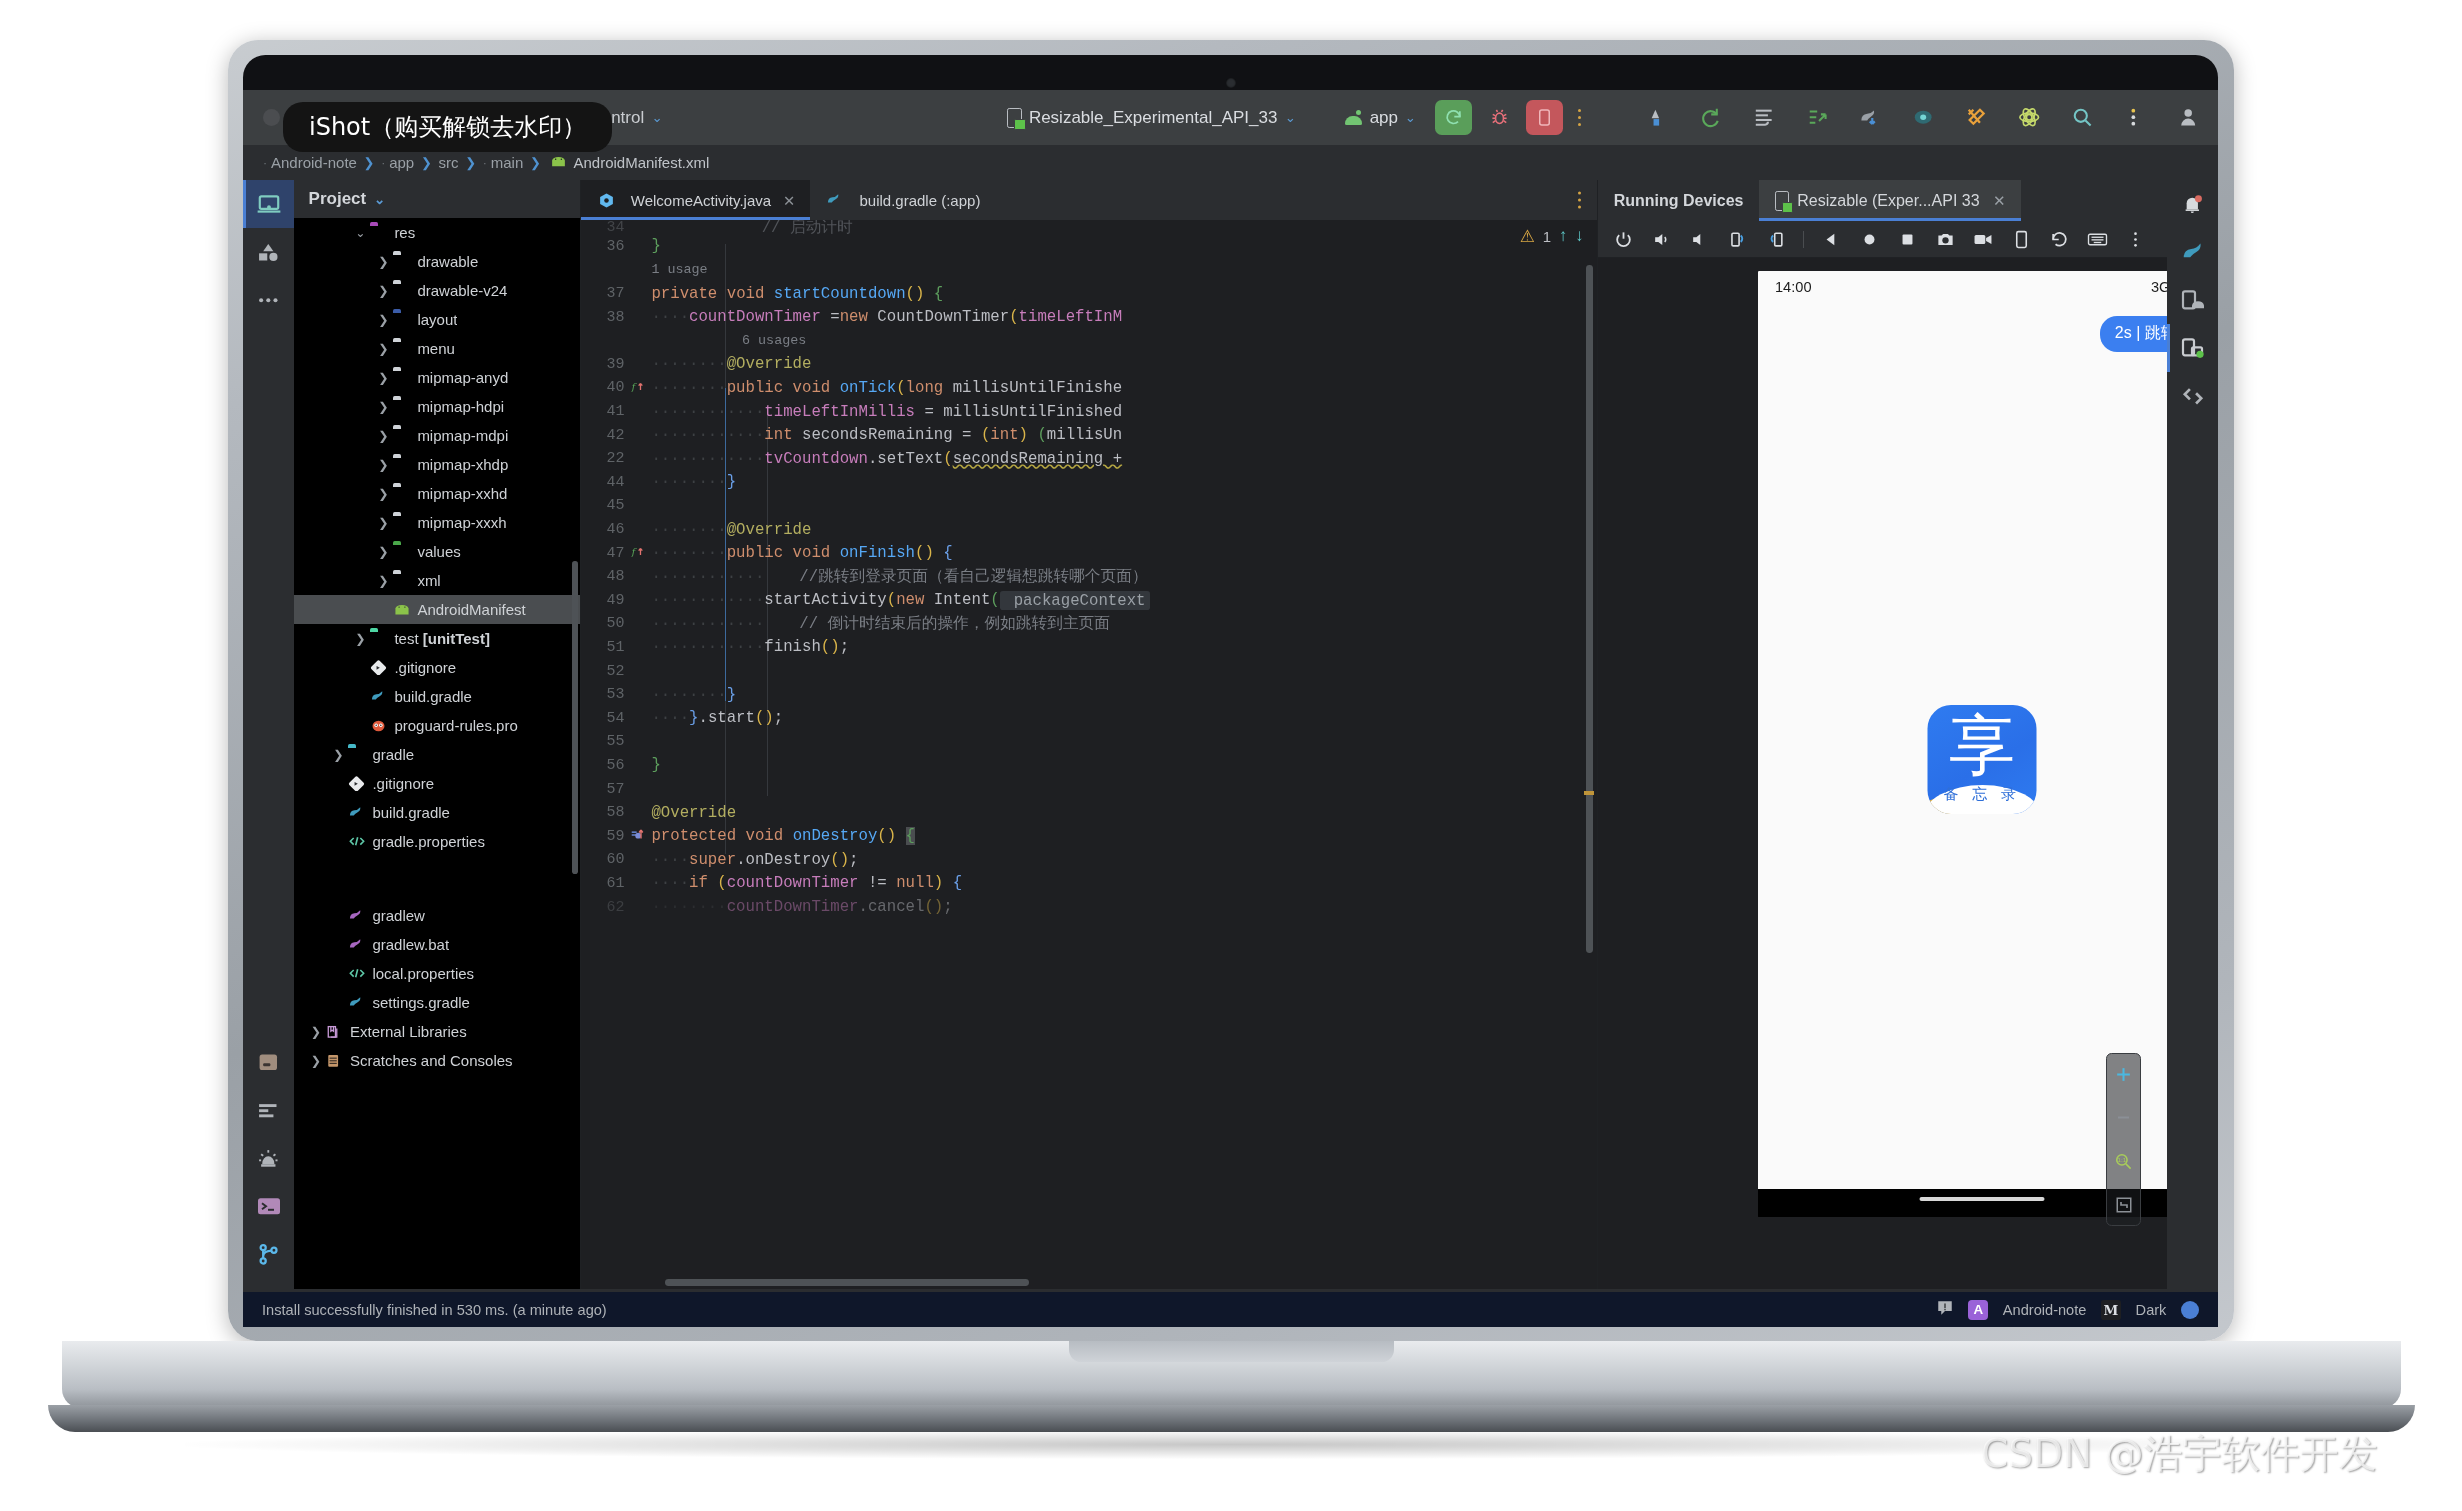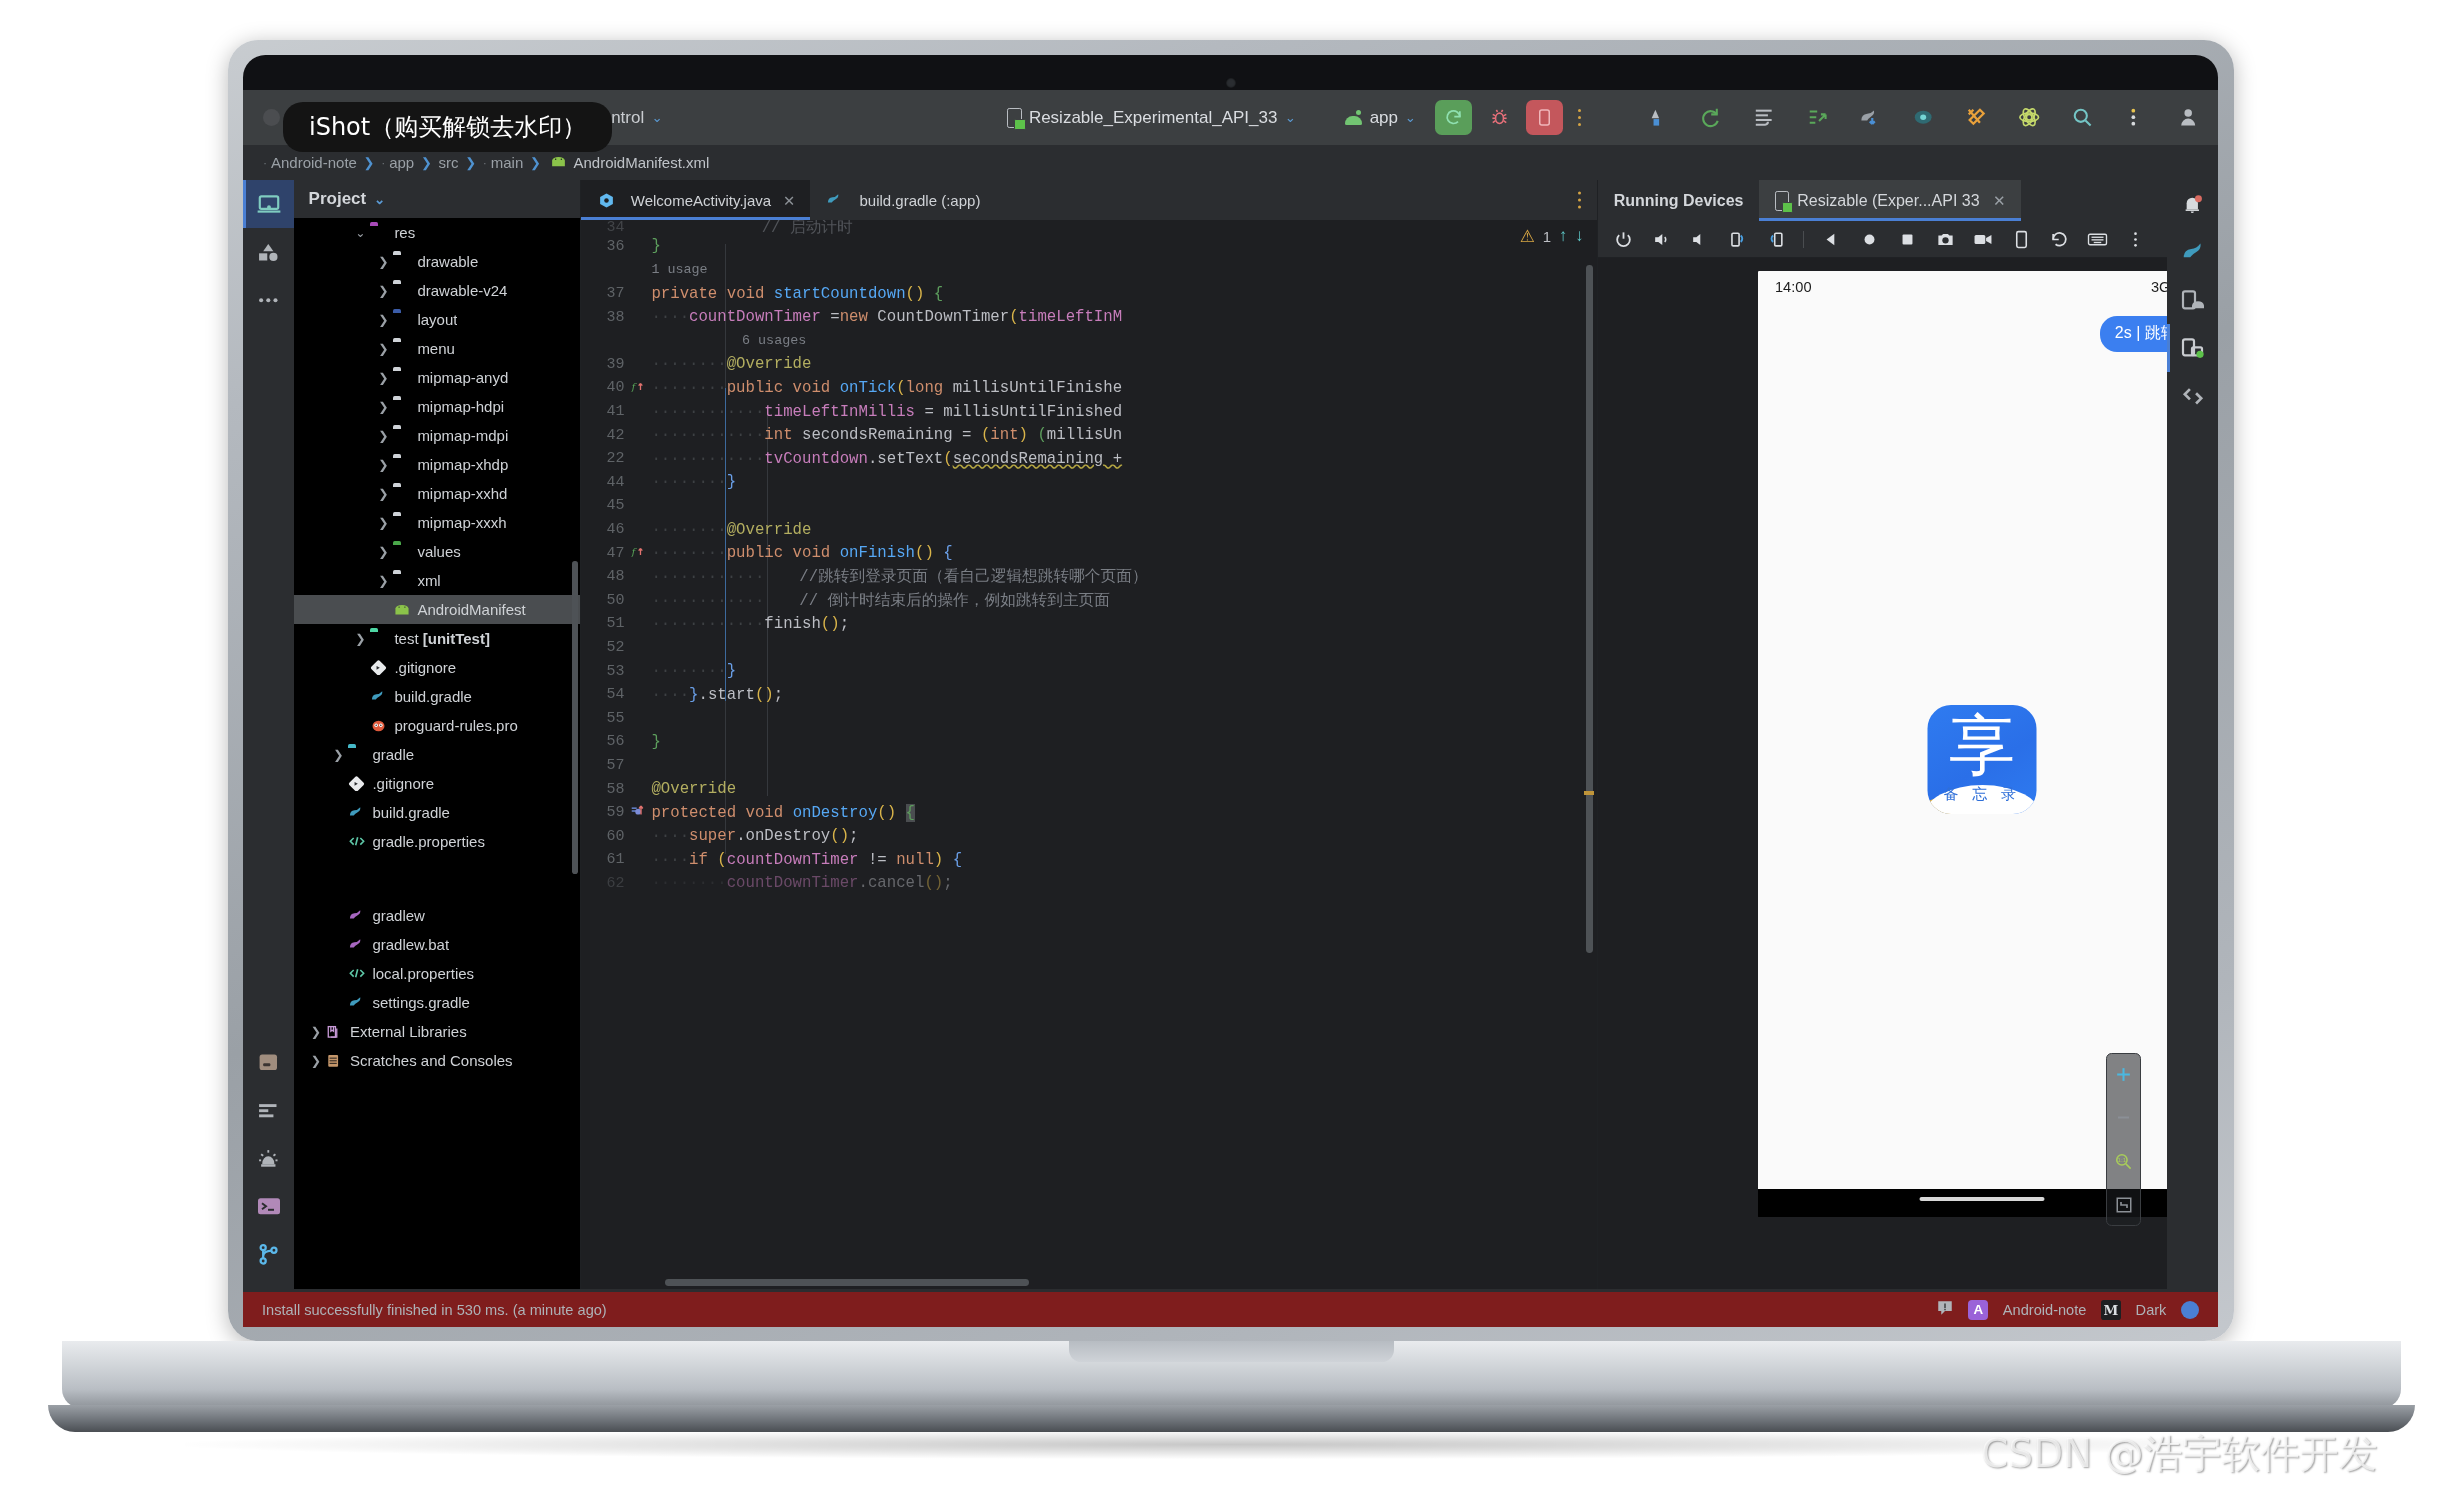--- a/index.html
+++ b/index.html
@@ -355,21 +355,21 @@
 
   
   .rail-r {
     position: absolute; right: 0; top: 90px; width: 51px; bottom: 38px;
     background: #2b2d30; display: flex; flex-direction: column; align-items: center;
   }
 
   
   .statusbar {
     position: absolute; left: 0; right: 0; bottom: 0; height: 35px;
-    background: #7f1d1d; display: flex; align-items: center;
+    background: #0f172a; display: flex; align-items: center;
     padding: 16px 19px; color: #aeb2b7; font-size: 14.6px;
   }
   .sb-right { margin-left: auto; display: flex; align-items: center; gap: 14.6px; }
   .sb-a {
     width: 20px; height: 20px; border-radius: 3.9px; background: #9a62d8;
     color: #fff; font-size: 13.4px; font-weight: bold;
     display: flex; align-items: center; justify-content: center;
   }
   .sb-m {
     width: 20px; height: 20px; border-radius: 2.8px; background: #1e1f22;
@@ -861,20 +861,21 @@
             <div class="cline"><span class="lno">42</span><span class="gic"></span><span class="ctext"><span class="indent">············</span><span class="kw">int</span><span class="pl"> secondsRemaining = </span><span class="br1">(</span><span class="kw">int</span><span class="br1">)</span><span class="pl"> </span><span class="br3">(</span><span class="pl">millisUn</span></span></div>
             <div class="cline"><span class="lno">22</span><span class="gic"></span><span class="ctext"><span class="indent">············</span><span class="fld">tvCountdown</span><span class="pl">.setText</span><span class="br1">(</span><span class="pl squiggle">secondsRemaining +</span></span></div>
             <div class="cline"><span class="lno">44</span><span class="gic"></span><span class="ctext"><span class="indent">········</span><span class="br4">}</span></span></div>
             <div class="cline"><span class="lno">45</span><span class="gic"></span><span class="ctext"></span></div>
             <div class="cline"><span class="lno">46</span><span class="gic"></span><span class="ctext"><span class="indent">········</span><span class="ann">@Override</span></span></div>
             <div class="cline"><span class="lno">47</span><span class="gic"><svg width="14.6" height="14.6" viewBox="0 0 20 20" style="font-size:22px">
                   <text x="1" y="15" font-size="13" fill="#5aa85a" font-family="DejaVu Serif" font-style="italic">f</text>
                   <path d="M13 15 L13 6 M13 6 l-2.5 3 M13 6 l2.5 3" stroke="#e0726e" stroke-width="1.8" fill="none"></path>
                 </svg></span><span class="ctext"><span class="indent">········</span><span class="kw">public</span><span class="pl"> </span><span class="kw">void</span><span class="pl"> </span><span class="fn">onFinish</span><span class="br1">()</span><span class="pl"> </span><span class="br4">{</span></span></div>
             <div class="cline"><span class="lno">48</span><span class="gic"></span><span class="ctext"><span class="indent">············</span><span class="cmt">//跳转到登录页面（看自己逻辑想跳转哪个页面）</span></span></div>
+            <div class="cline"><span class="lno">49</span><span class="gic"></span><span class="ctext"><span class="indent">············</span><span class="pl">startActivity</span><span class="br1">(</span><span class="kw">new</span><span class="pl"> Intent</span><span class="br3">(</span><span class="param-hint"> packageContext</span></span></div>
             <div class="cline"><span class="lno">50</span><span class="gic"></span><span class="ctext"><span class="indent">············</span><span class="cmt">// 倒计时结束后的操作，例如跳转到主页面</span></span></div>
             <div class="cline"><span class="lno">51</span><span class="gic"></span><span class="ctext"><span class="indent">············</span><span class="pl">finish</span><span class="br1">()</span><span class="pl">;</span></span></div>
             <div class="cline"><span class="lno">52</span><span class="gic"></span><span class="ctext"></span></div>
             <div class="cline"><span class="lno">53</span><span class="gic"></span><span class="ctext"><span class="indent">········</span><span class="br4">}</span></span></div>
             <div class="cline"><span class="lno">54</span><span class="gic"></span><span class="ctext"><span class="indent">····</span><span class="br4">}</span><span class="pl">.start</span><span class="br1">()</span><span class="pl">;</span></span></div>
             <div class="cline"><span class="lno">55</span><span class="gic"></span><span class="ctext"></span></div>
             <div class="cline"><span class="lno">56</span><span class="gic"></span><span class="ctext"><span class="br3">}</span></span></div>
             <div class="cline"><span class="lno">57</span><span class="gic"></span><span class="ctext"></span></div>
             <div class="cline"><span class="lno">58</span><span class="gic"></span><span class="ctext"><span class="ann">@Override</span></span></div>
             <div class="cline"><span class="lno">59</span><span class="gic"><svg width="15.7" height="14.6" viewBox="0 0 22 20">

